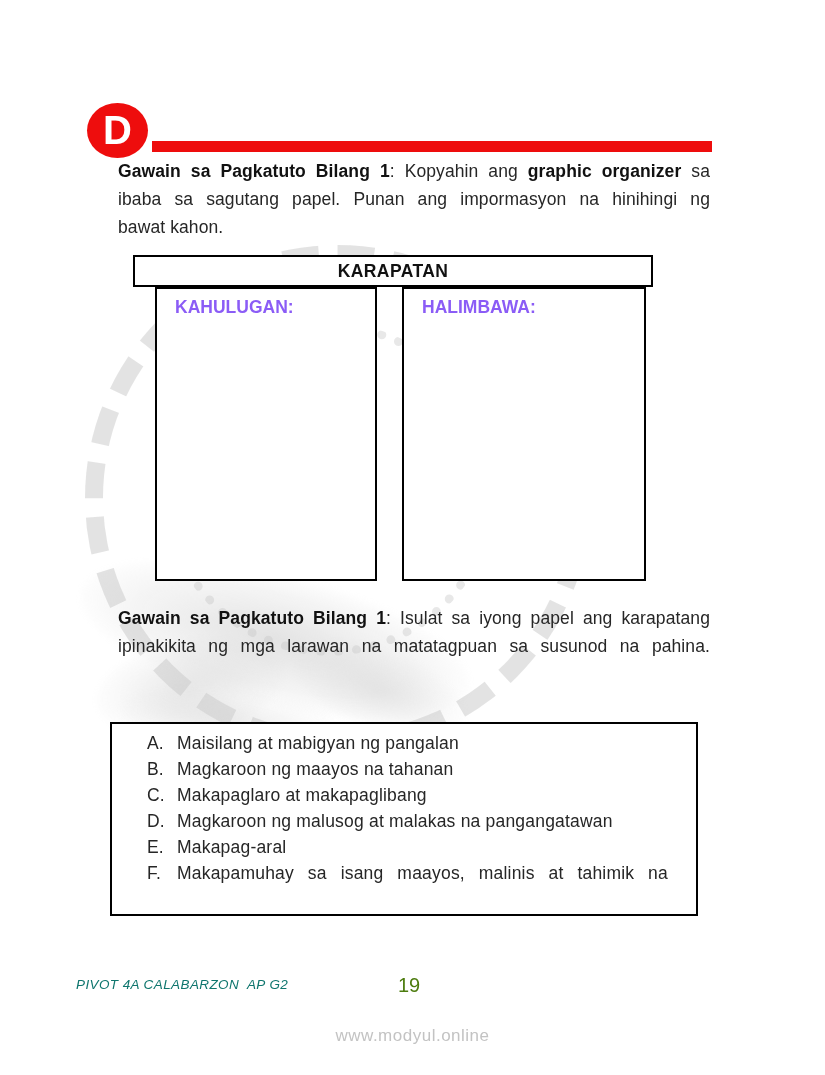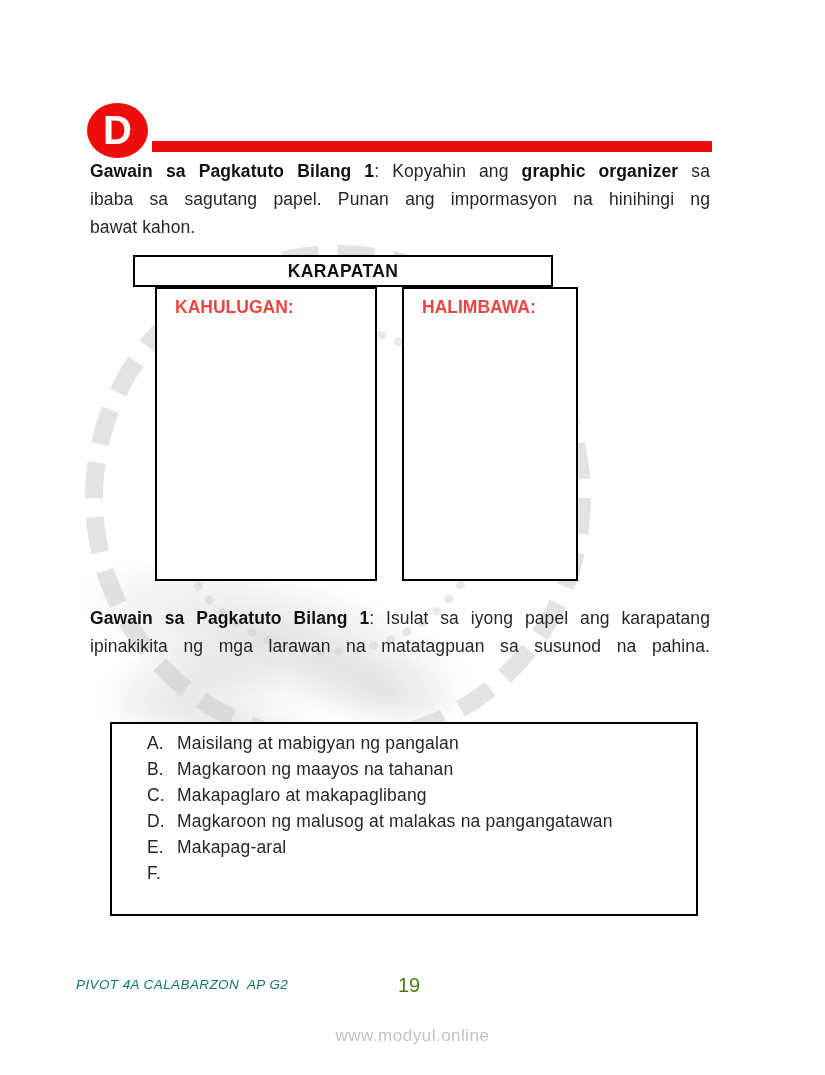--- a/index.html
+++ b/index.html
@@ -21,36 +21,36 @@
     left:87px;top:103px;width:61px;height:55px;
     background:#EE0D0D;color:#fff;
     border-radius:50%;
     display:flex;align-items:center;justify-content:center;
     font-size:40px;font-weight:bold;
   }
   .rule{left:152px;top:141px;width:560px;height:11px;background:#EE0D0D;}
 
   
   .para{font-size:17.5px;line-height:28px;letter-spacing:.1px;color:#262626;}
-  .para .line{display:block;}
+  .para .line{display:block;margin-left:28px;}
   .just{text-align:justify;text-align-last:justify;}
   .b{font-weight:bold;color:#111;}
   .para1{left:90px;top:157px;width:620px;}
   .para2{left:90px;top:604px;width:620px;}
 
   
   .org-box{border:2px solid #000;box-sizing:border-box;background:#fff;}
   .org-title{
-    left:133px;top:255px;width:420px;height:32px;
+    left:133px;top:255px;width:520px;height:32px;
     display:flex;align-items:center;justify-content:center;
     font-weight:bold;font-size:17.5px;letter-spacing:.4px;color:#111;
   }
-  .org-cell{font-weight:bold;font-size:17.5px;color:#ef4444;padding:8px 0 4px 18px;}
+  .org-cell{font-weight:bold;font-size:17.5px;color:#8b5cf6;padding:8px 0 4px 18px;}
   .org-left{left:155px;top:287px;width:222px;height:294px;}
-  .org-right{left:402px;top:287px;width:176px;height:294px;}
+  .org-right{left:402px;top:287px;width:244px;height:294px;}
 
   
   .choices{
     left:110px;top:722px;width:588px;height:194px;
     border:2px solid #000;box-sizing:border-box;background:#fff;
     padding:6px 28px 0 35px;
     font-size:17.5px;line-height:26px;color:#262626;letter-spacing:.2px;
   }
   .opt-row{display:flex;}
   .opt-letter{width:30px;flex:none;}
@@ -129,20 +129,21 @@
       <span class="opt-letter">D.</span>
       <span class="opt-text">Magkaroon ng malusog at malakas na pangangatawan</span>
     </div>
     <div class="opt-row">
       <span class="opt-letter">E.</span>
       <span class="opt-text">Makapag-aral</span>
     </div>
     <div class="opt-row">
       <span class="opt-letter">F.</span>
       <span class="opt-text">
+        <span class="opt-line just">Makapamuhay sa isang maayos, malinis at tahimik na</span>
       </span>
     </div>
   </div>
 
   <div class="abs module-code">PIVOT 4A CALABARZON  AP G2</div>
   <div class="abs page-num">19</div>
   <div class="abs wm-url">www.modyul.online</div>
 
 </div>
 

